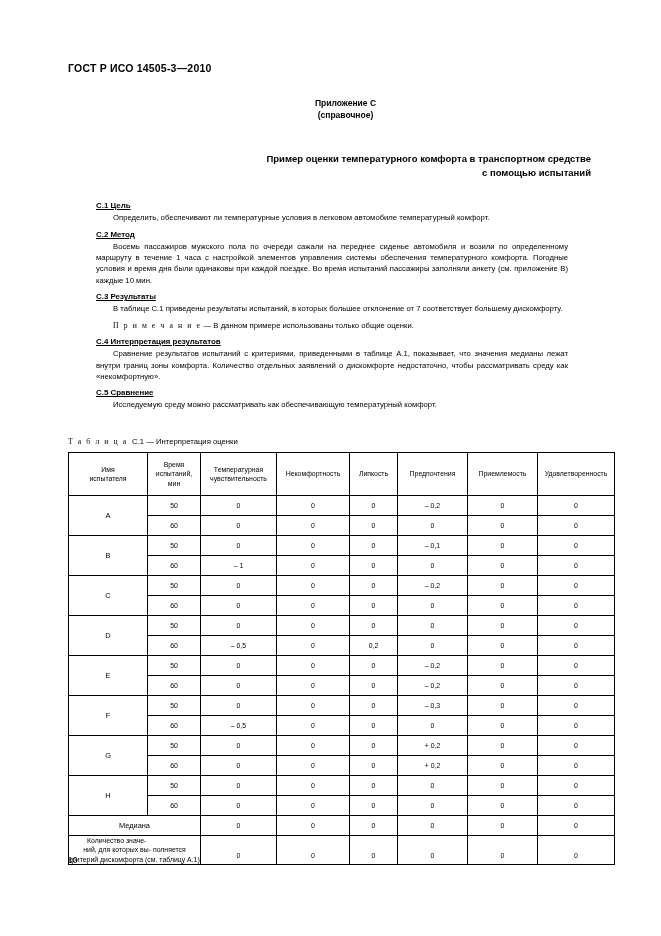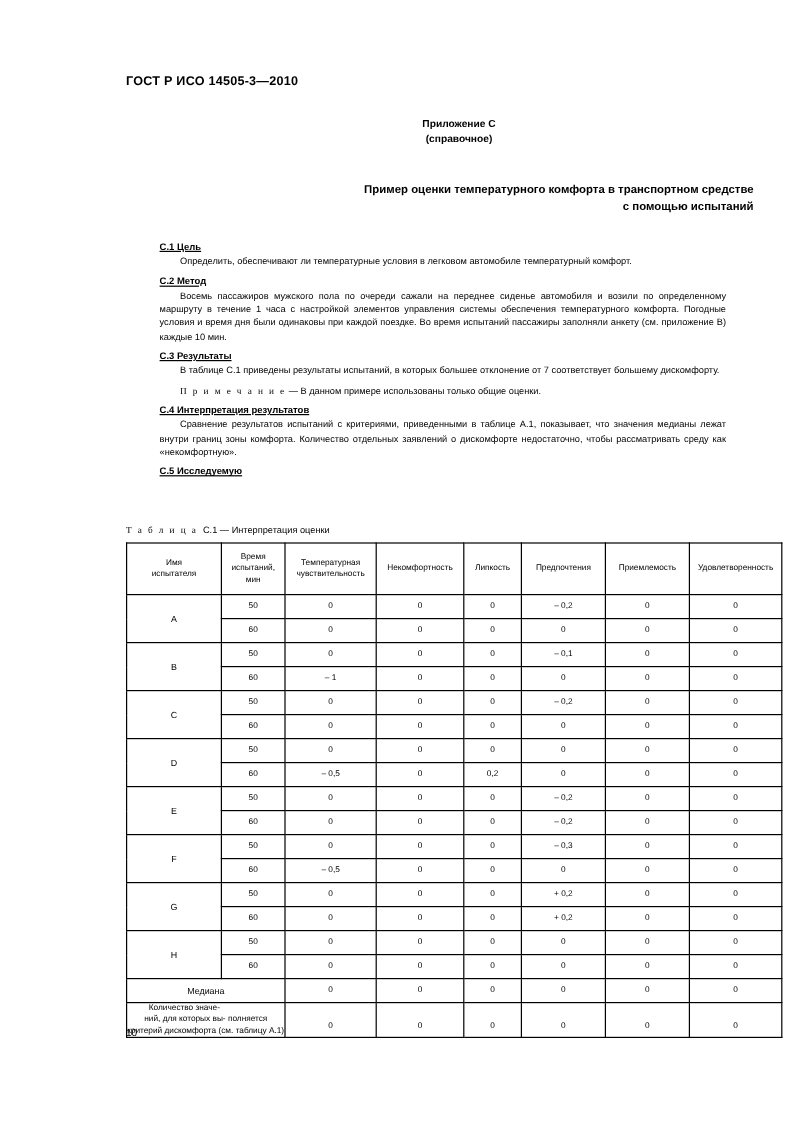--- a/index.html
+++ b/index.html
@@ -13,21 +13,20 @@
     font-family: "Liberation Sans", sans-serif;
     color: #000000;
     position: relative;
     overflow: hidden;
   }
   .page {
     position: absolute;
     left: 0; top: 0;
     width: 560px;
     height: 936px;
-    margin-left: 37px;
   }
   .std-header {
     position: absolute;
     left: 68px;
     top: 62px;
     font-size: 10.5px;
     font-weight: bold;
     letter-spacing: 0.2px;
   }
   .annex {
@@ -162,21 +161,22 @@
     <div class="sec-head">C.2 Метод</div>
     <p class="para">Восемь пассажиров мужского пола по очереди сажали на переднее сиденье автомобиля и возили по определенному маршруту в течение 1 часа с настройкой элементов управления системы обеспечения температурного комфорта. Погодные условия и время дня были одинаковы при каждой поездке. Во время испытаний пассажиры заполняли анкету (см. приложение В) каждые 10 мин.</p>
 
     <div class="sec-head">C.3 Результаты</div>
     <p class="para">В таблице С.1 приведены результаты испытаний, в которых большее отклонение от 7 соответствует большему дискомфорту.</p>
     <p class="note"><span class="sp">П р и м е ч а н и е</span> <span>— В данном примере использованы только общие оценки.</span></p>
 
     <div class="sec-head">C.4 Интерпретация результатов</div>
     <p class="para">Сравнение результатов испытаний с критериями, приведенными в таблице А.1, показывает, что значения медианы лежат внутри границ зоны комфорта. Количество отдельных заявлений о дискомфорте недостаточно, чтобы рассматривать среду как «некомфортную».</p>
 
-    <div class="sec-head">C.5 Исследуемую</div>
+    <div class="sec-head">C.5 Сравнение</div>
+    <p class="para">Исследуемую среду можно рассматривать как обеспечивающую температурный комфорт.</p>
 
   </div>
 
   <div class="tbl-caption"><span class="sp">Т а б л и ц а</span>&nbsp; <span>С.1 — Интерпретация оценки</span></div>
 
   <table class="subj">
     <colgroup>
       <col class="c0">
         <col class="c1">
         <col class="c2">

